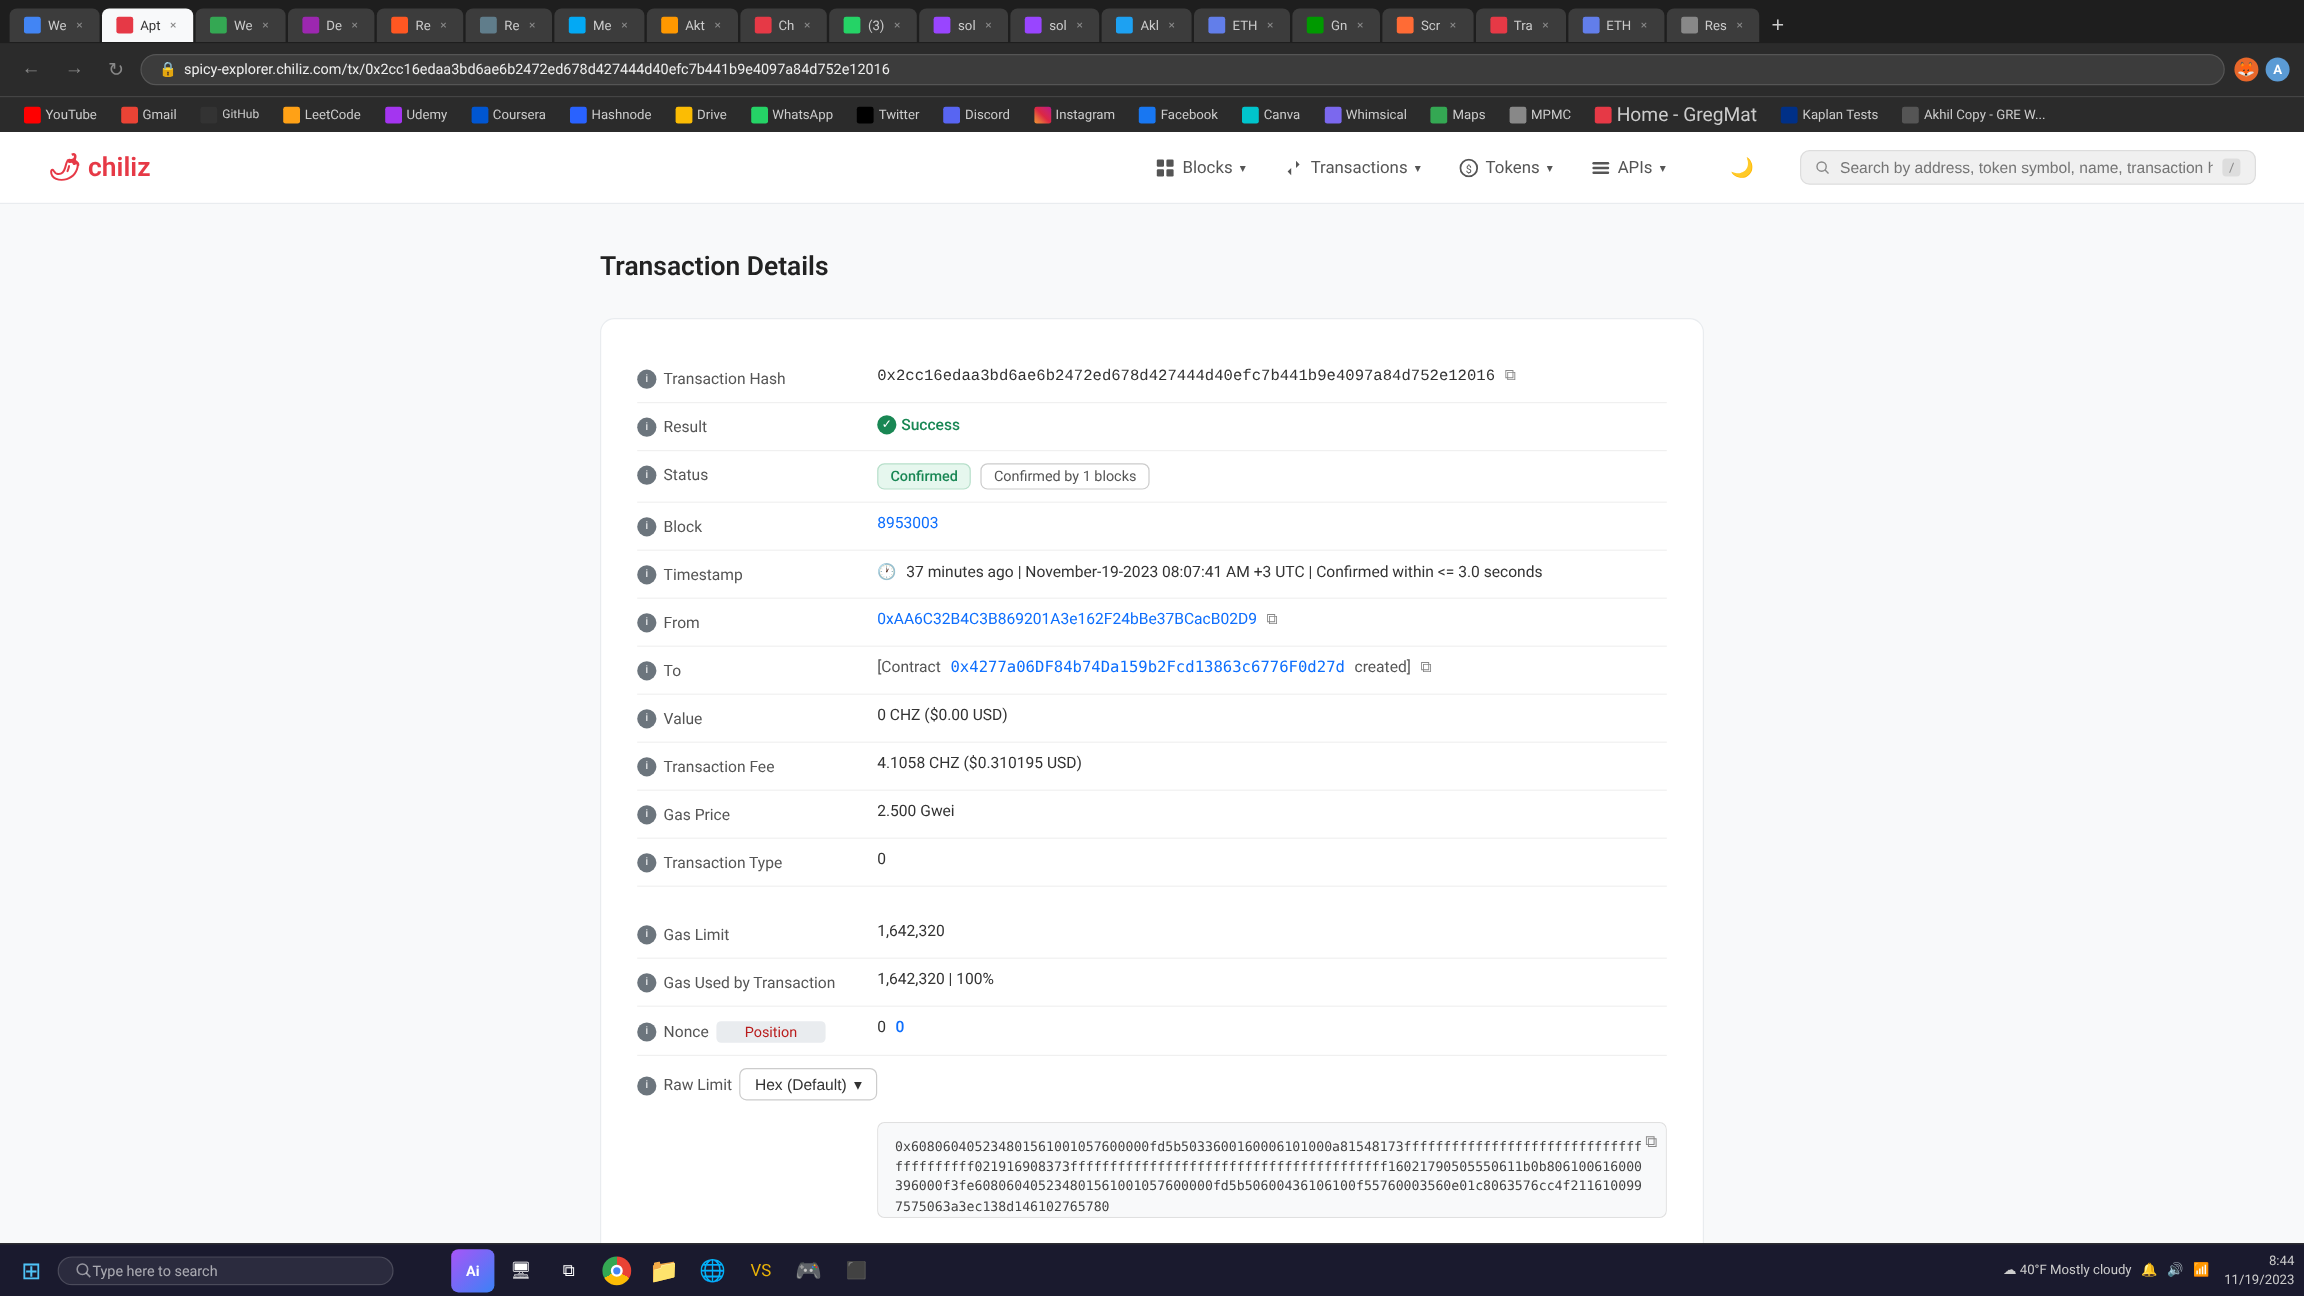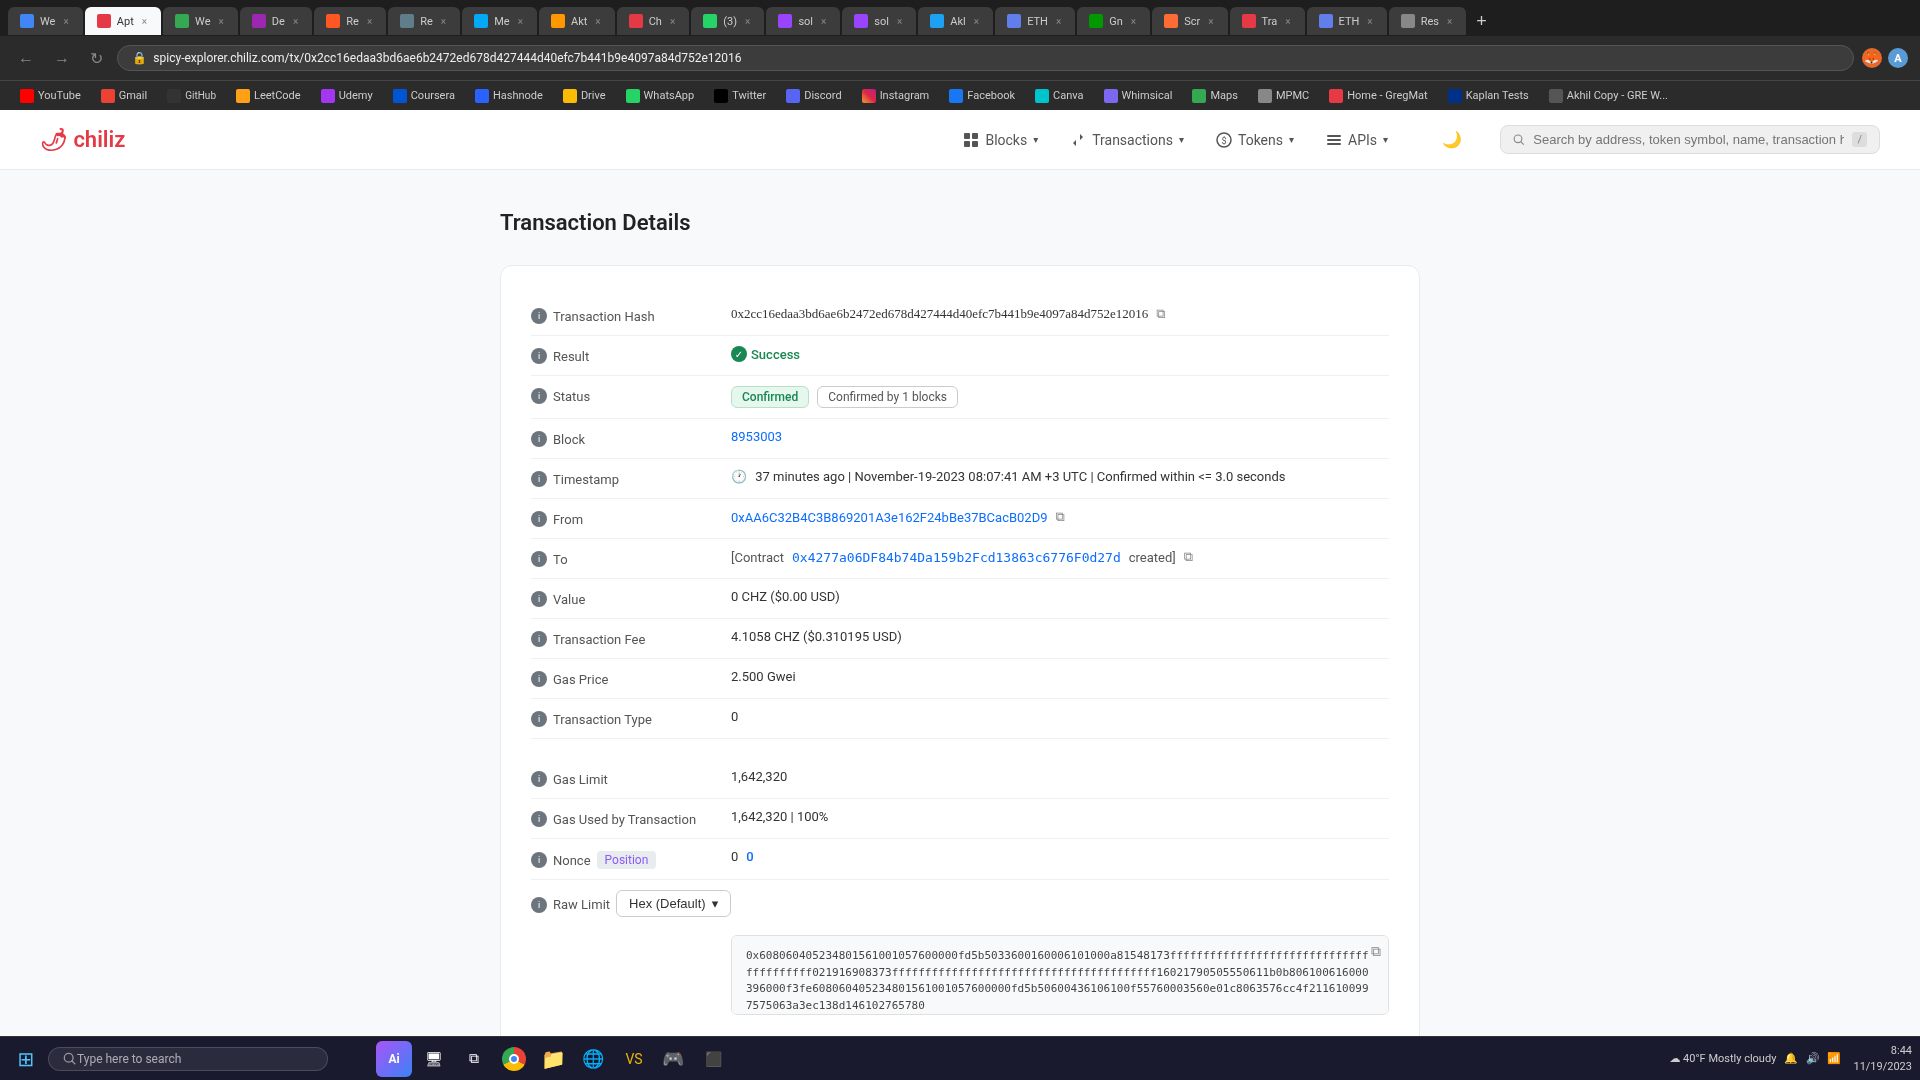--- a/index.html
+++ b/index.html
@@ -61,21 +61,21 @@
 
     
     .tx-link { color: #0d6efd; text-decoration: none; font-size: 13px; }
 
     .copy-icon { cursor: pointer; color: #888; font-size: 13px; }
 
     
     .timestamp-icon { font-size: 13px; color: #888; }
 
     
-    .position-badge { background: #e9ecef; border-radius: 4px; padding: 2px 8px; font-size: 12px; color: #8b5cf6; }
+    .position-badge { background: #e9ecef; border-radius: 4px; padding: 2px 24px; font-size: 12px; color: #b91c1c; }
     .nonce-val { color: #0d6efd; font-weight: 500; }
 
     
     .dropdown-btn { display: flex; align-items: center; gap: 6px; background: #fff; border: 1px solid #ccc; border-radius: 6px; padding: 5px 12px; font-size: 13px; color: #333; cursor: pointer; }
     .raw-input-container { position: relative; margin-top: 10px; }
     .raw-input-box { width: 100%; background: #f8f9fa; border: 1px solid #e0e0e0; border-radius: 6px; padding: 12px 14px; font-family: monospace; font-size: 11px; color: #444; line-height: 1.5; height: 80px; overflow-y: auto; word-break: break-all; resize: none; }
     .raw-copy-btn { position: absolute; top: 8px; right: 8px; background: transparent; border: none; cursor: pointer; color: #888; font-size: 14px; }
 
     
     .raw-input-box::-webkit-scrollbar { width: 6px; }
@@ -274,21 +274,21 @@
     <div class="bookmark">
         <div class="bm-icon" style="background:#34a853"></div>
         <span style="font-size:11px;color:#ccc">Maps</span>
       </div>
     <div class="bookmark">
         <div class="bm-icon" style="background:#888"></div>
         <span style="font-size:11px;color:#ccc">MPMC</span>
       </div>
     <div class="bookmark">
         <div class="bm-icon" style="background:#e63946"></div>
-        <span style="font-size:11px;color:#ccc">Home - GregMat</span>
+        <span style="font-size:16px;color:#ccc">Home - GregMat</span>
       </div>
     <div class="bookmark">
         <div class="bm-icon" style="background:#003087"></div>
         <span style="font-size:11px;color:#ccc">Kaplan Tests</span>
       </div>
     <div class="bookmark">
         <div class="bm-icon" style="background:#555"></div>
         <span style="font-size:11px;color:#ccc">Akhil Copy - GRE W...</span>
       </div>
   </div>
@@ -351,21 +351,21 @@
     <div class="page-title">Transaction Details</div>
 
     <div class="detail-card">
 
       <div class="detail-row">
         <div class="label-col">
           <div class="label-icon">i</div>
           <span>Transaction Hash</span>
         </div>
         <div class="value-col">
-          <span style="font-family:Liberation Serif, serif;font-size:13px;color:#333">0x2cc16edaa3bd6ae6b2472ed678d427444d40efc7b441b9e4097a84d752e12016</span>
+          <span style="font-family:Liberation Mono, monospace;font-size:13px;color:#333">0x2cc16edaa3bd6ae6b2472ed678d427444d40efc7b441b9e4097a84d752e12016</span>
           <span class="copy-icon">⧉</span>
         </div>
       </div>
 
       <div class="detail-row">
         <div class="label-col">
           <div class="label-icon">i</div>
           <span>Result</span>
         </div>
         <div class="value-col">

